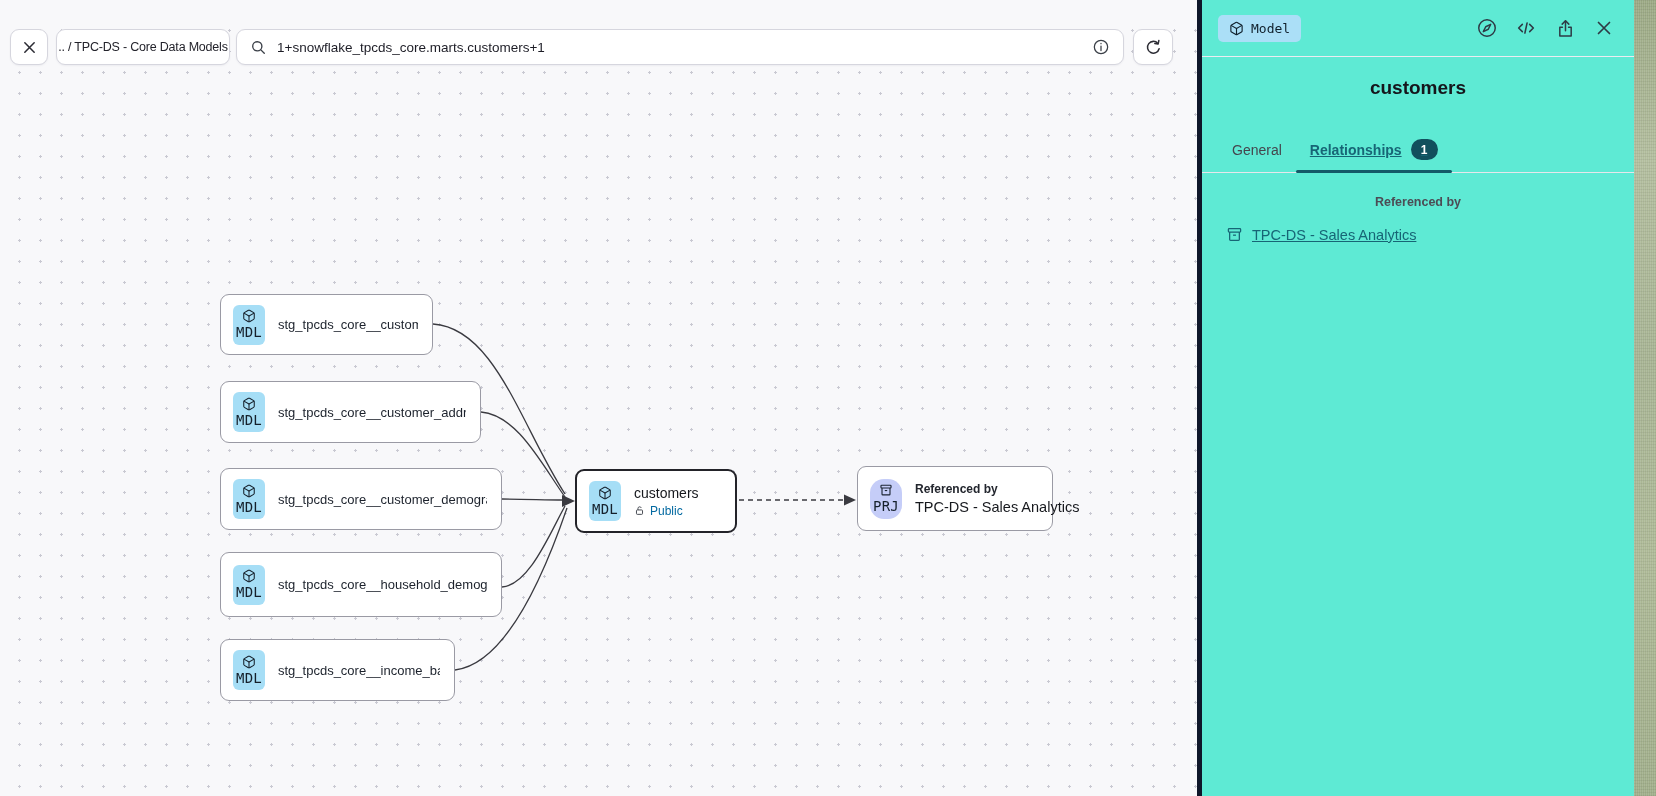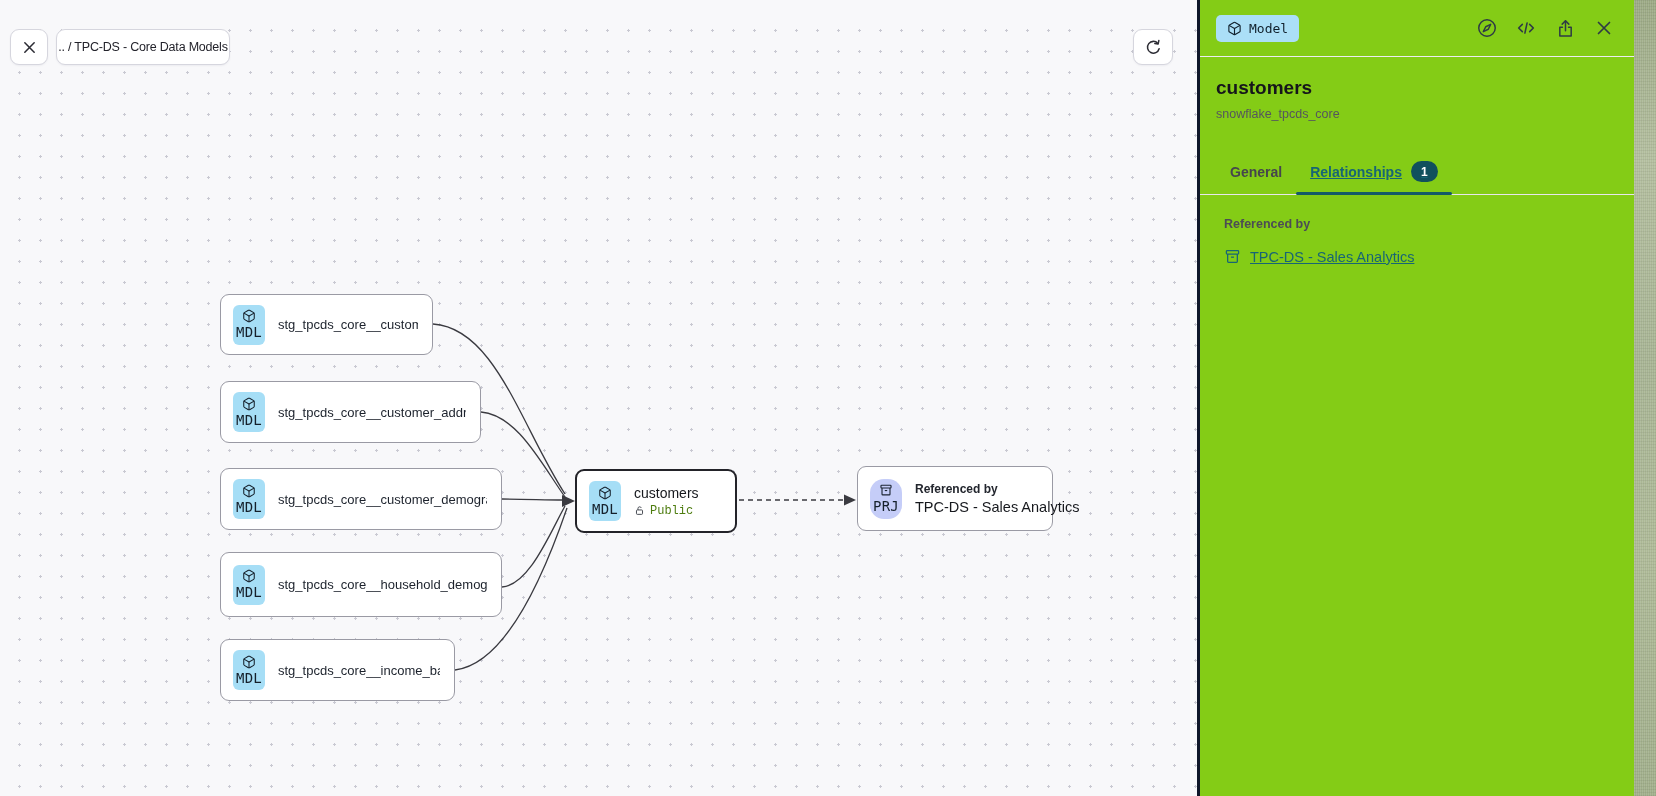--- a/index.html
+++ b/index.html
@@ -40,44 +40,44 @@
   .node-badge {
     width:32px; height:40px; border-radius:6px; background:#a6def6;
     display:flex; flex-direction:column; align-items:center; justify-content:center; gap:1px; flex:0 0 auto;
   }
   .node-badge.prj { background:#c5cdf8;border-radius:14px; }
   .badge-text { font-family:"DejaVu Sans Mono",monospace; font-size:14px; color:#15202b; letter-spacing:.3px; }
   .node-label { font-size:13px; color:#1c222c; white-space:nowrap; overflow:hidden; }
   .node.selected { border:2px solid #232329; }
   .node-col { display:flex; flex-direction:column; gap:3px; min-width:0; }
   .node-title { font-size:14px; color:#16181d; }
-  .node-sub { font-size:12px; color:#4d7c0f; display:flex; align-items:center; gap:5px;font-family:Liberation Mono, monospace; }
+  .node-sub { font-size:12px; color:#0369a1; display:flex; align-items:center; gap:5px; }
   .node-kicker { font-size:12px; font-weight:700; color:#23262e; }
   .node-big { font-size:14.5px; color:#16181d; white-space:nowrap; }
   
   .panel {
     position:absolute; left:1197px; top:0; width:437px; height:796px;
-    background:#84cc16; border-left:3px solid #0f172a;
+    background:#5eead4; border-left:5px solid #0f172a;text-align:center;
   }
   .panel-header {
     height:57px; display:flex; align-items:center;
     padding:0 18px 0 16px; border-bottom:1px solid #ececf1;
   }
   .type-badge {
     background:#abdff7; border-radius:5px; height:27px; padding:0 11px;
     display:flex; align-items:center; gap:7px;
     font-family:"DejaVu Sans Mono",monospace; font-size:13px; color:#10202c;
   }
   .header-actions { margin-left:auto; display:flex; gap:15px; align-items:center; }
   .icon-btn { width:24px; height:24px; display:flex; align-items:center; justify-content:center; cursor:pointer; }
   .title-block { padding:20px 16px 0; }
   .panel-title { font-size:19px; font-weight:700; color:#15151b; margin:0; }
   .panel-subtitle { font-size:12.5px; color:#55555e; margin-top:8px; }
   .tabs { display:flex; margin-top:28px; border-bottom:1px solid #e7e7ec; padding-left:16px; }
-  .tab { padding:12px 14px; font-size:14px; color:#45454d; position:relative; cursor:pointer; display:flex; align-items:center;font-weight:bold; }
+  .tab { padding:12px 14px; font-size:14px; color:#45454d; position:relative; cursor:pointer; display:flex; align-items:center; }
   .tab.active { color:#176575; font-weight:700;text-decoration:underline; }
   .tab.active::after {
     content:""; position:absolute; left:0; right:0; bottom:-1px; height:3px;
     background:#145a68; border-radius:2px;
   }
   .tab-badge {
     display:inline-flex; background:#11505d; color:#fff; border-radius:11px;
     min-width:27px; height:21px; align-items:center; justify-content:center;
     font-size:12px; font-weight:700; margin-left:9px;
   }
@@ -116,20 +116,36 @@
   <div class="topbtn btn-close-main">
     <span class="icon">
       <svg width="17" height="17" viewBox="0 0 20 20" fill="none" stroke="#2c2c34" stroke-width="1.8" stroke-linecap="round">
           <path d="M4.5 4.5 L15.5 15.5 M15.5 4.5 L4.5 15.5"></path>
         </svg>
     </span>
   </div>
 
   <div class="topbtn breadcrumb">.. / TPC-DS - Core Data Models</div>
 
+  <div class="topbtn searchbar">
+    <span class="icon">
+      <svg width="17" height="17" viewBox="0 0 20 20" fill="none" stroke="#3a3f47" stroke-width="1.6" stroke-linecap="round">
+          <circle cx="8.6" cy="8.6" r="5.4"></circle>
+          <path d="M12.8 12.8 L16.8 16.8"></path>
+        </svg>
+    </span>
+    <input type="text" value="1+snowflake_tpcds_core.marts.customers+1" style="">
+    <span class="icon">
+      <svg width="18" height="18" viewBox="0 0 20 20" fill="none" stroke="#3a3f47" stroke-width="1.4" stroke-linecap="round">
+          <circle cx="10" cy="10" r="7.4"></circle>
+          <path d="M10 9 V14"></path>
+          <path d="M10 6.1 V6.3"></path>
+        </svg>
+    </span>
+  </div>
 
   <div class="topbtn btn-refresh">
     <span class="icon">
       <svg width="19" height="19" viewBox="0 0 20 20" fill="none" stroke="#2c2c34" stroke-width="1.6" stroke-linecap="round">
           <path d="M15.9 11.3 a6.2 6.2 0 1 1 -1.3 -5.6"></path>
           <path d="M15.6 2.7 L14.9 6.2 L11.4 5.8" stroke-linejoin="round"></path>
         </svg>
     </span>
   </div>
 
@@ -291,21 +307,20 @@
             <svg width="20" height="20" viewBox="0 0 20 20" fill="none" stroke="#2e3a45" stroke-width="1.7" stroke-linecap="round">
               <path d="M4.5 4.5 L15.5 15.5 M15.5 4.5 L4.5 15.5"></path>
             </svg>
           </span>
       </span>
     </span>
   </div>
 
   <div class="title-block">
     <h1 class="panel-title">customers</h1>
-    <div class="panel-subtitle">snowflake_tpcds_core</div>
   </div>
 
   <div class="tabs">
     <span class="tab">General</span>
     <span class="tab active">
       <span>Relationships</span>
       <span class="tab-badge">1</span>
     </span>
   </div>
 

